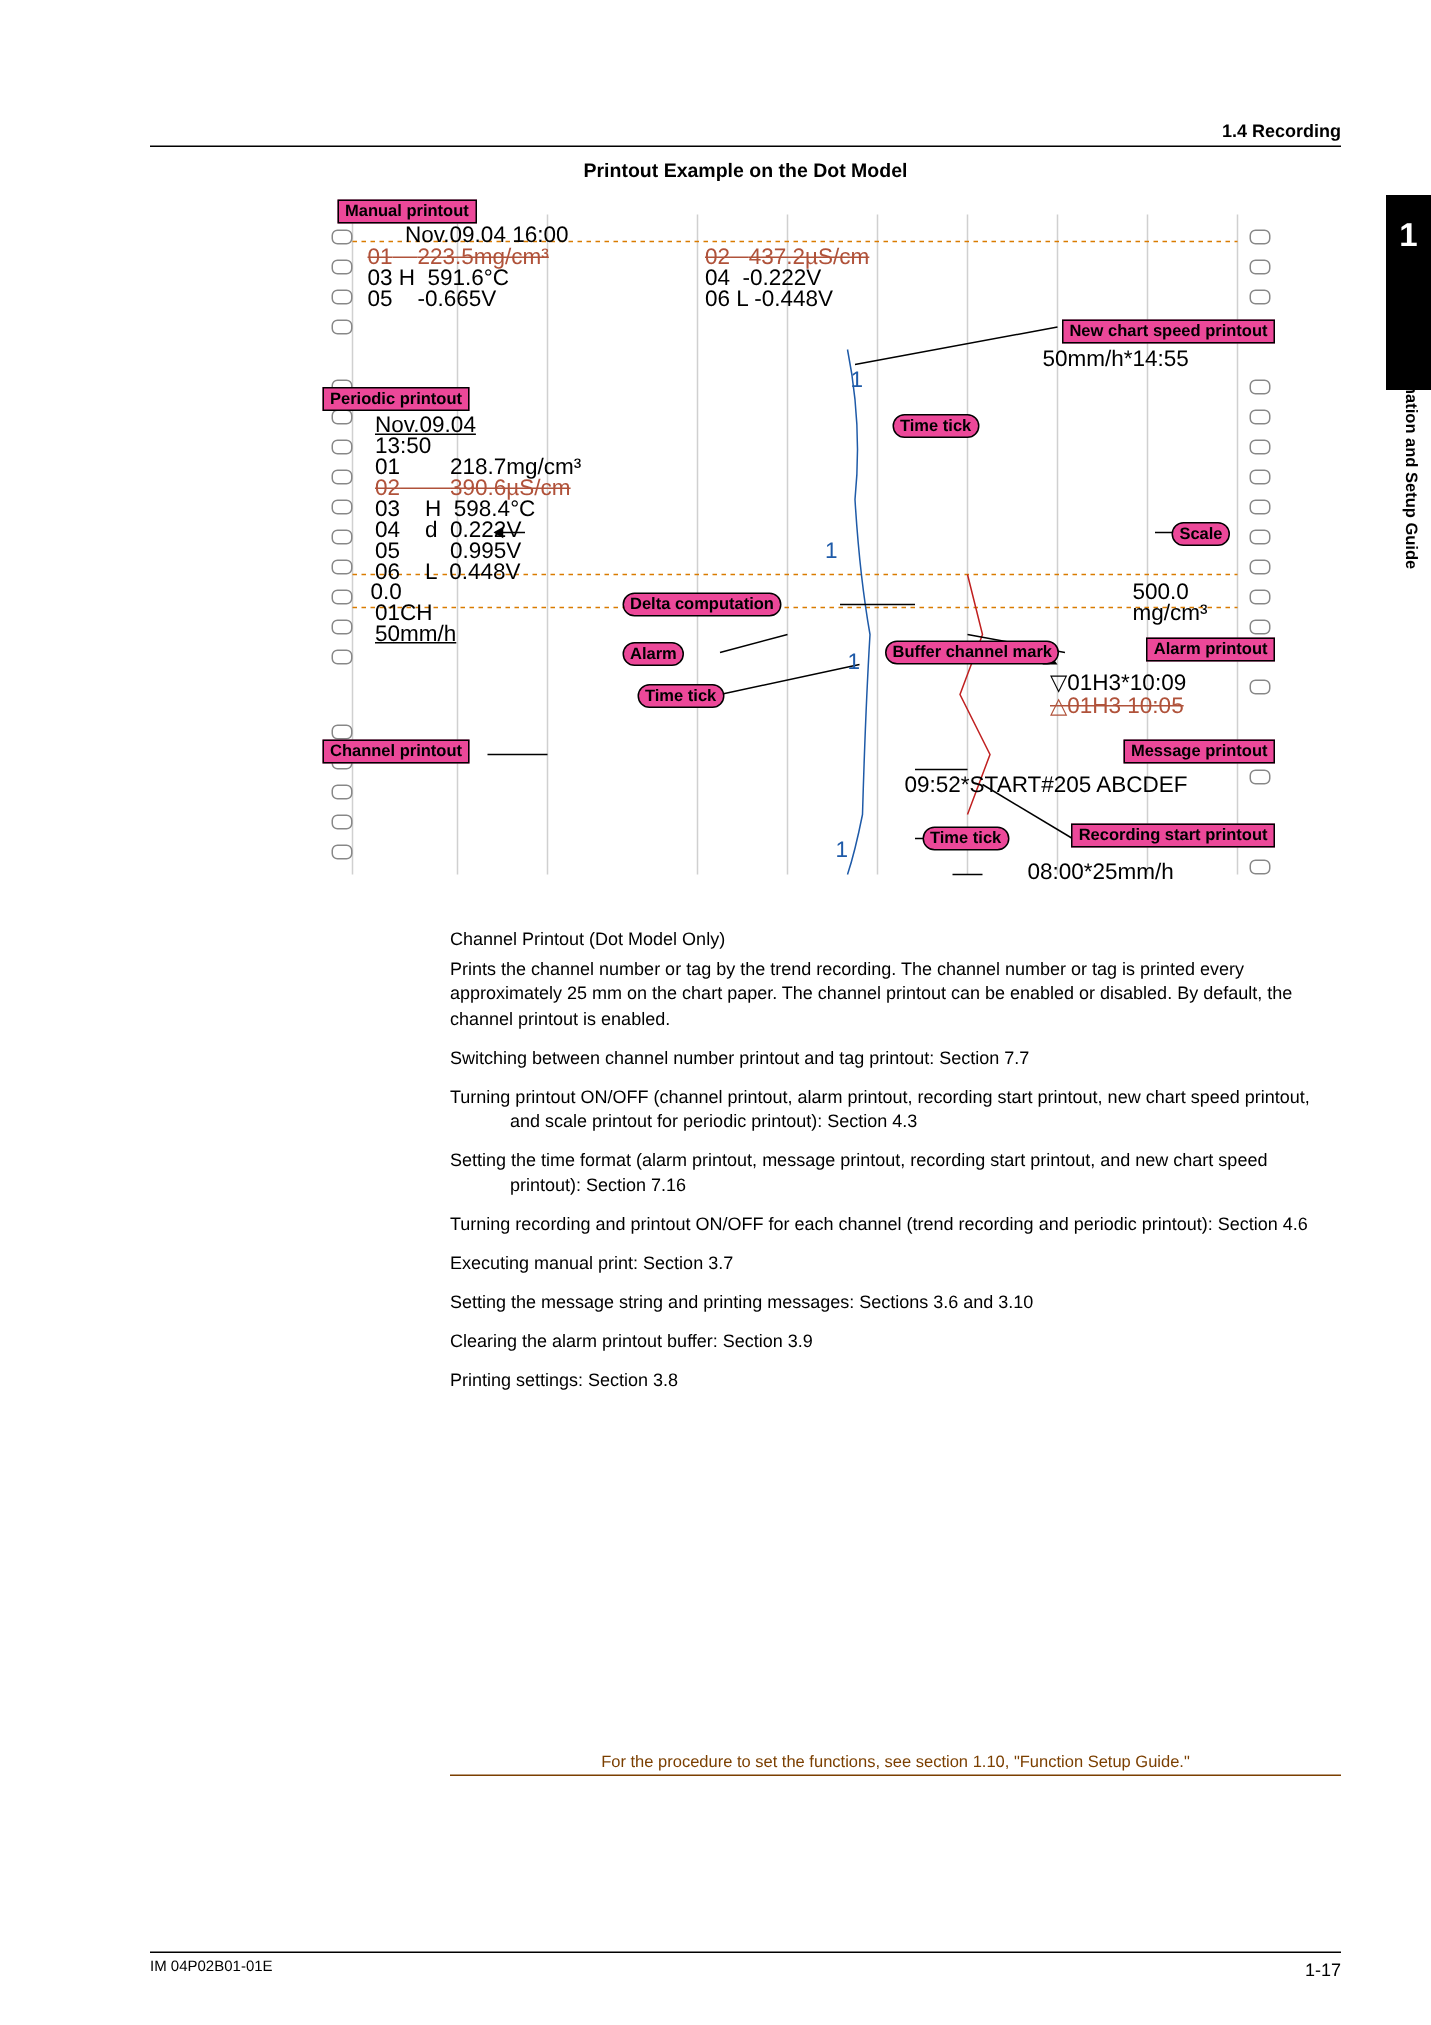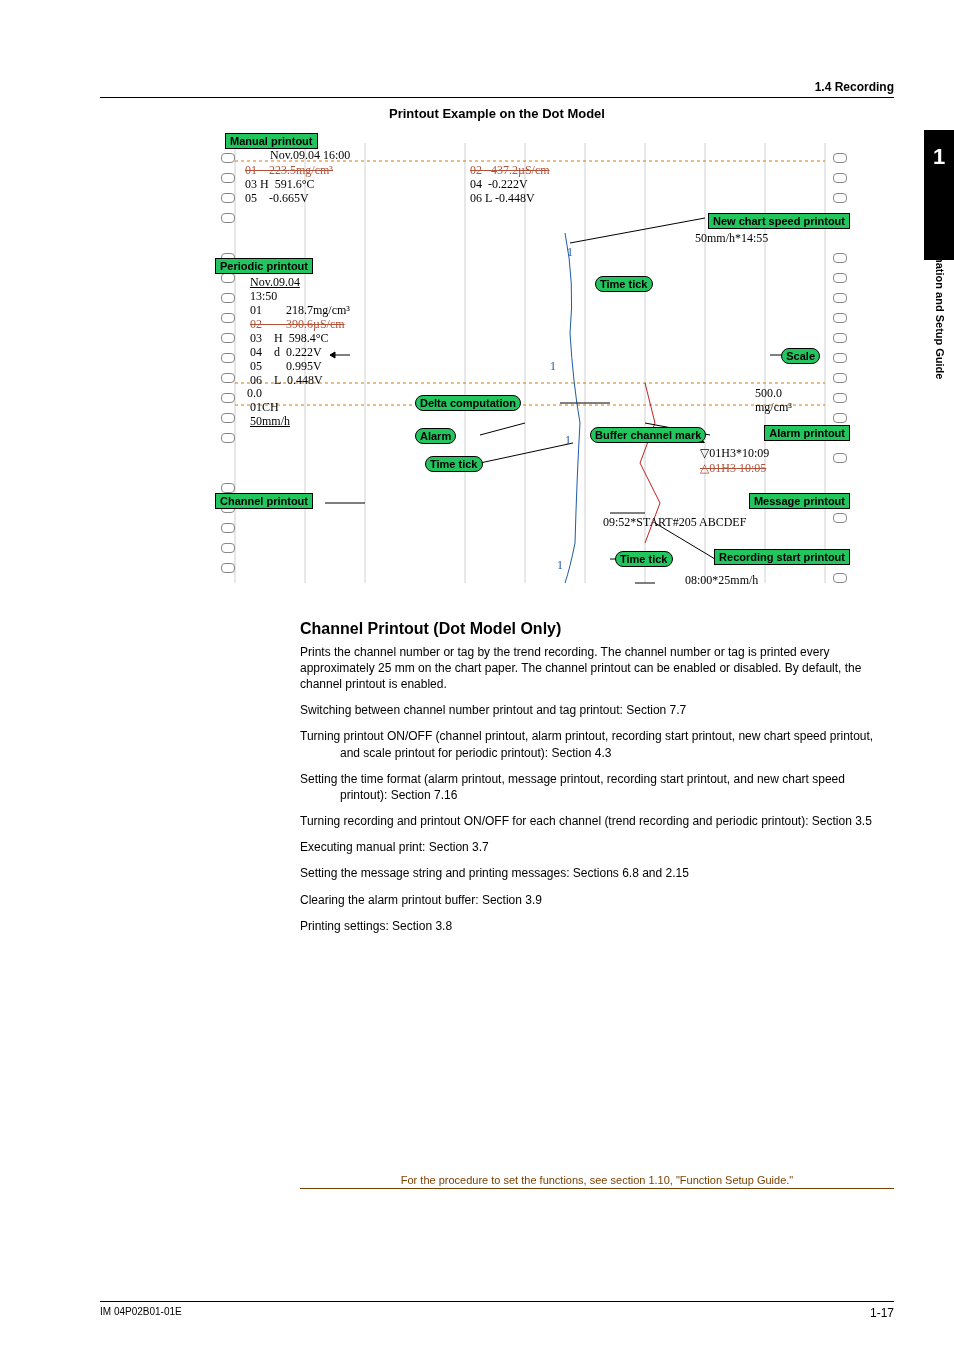--- a/index.html
+++ b/index.html
@@ -62,56 +62,56 @@
     height: 470px;
     margin-left: 115px;
   }
   .chart-bg {
     position: absolute;
     inset: 0;
   }
   .label-box {
     position: absolute;
     border: 1px solid #000;
-    background: #22c55e;
+    background: #ec4899;
     font-weight: bold;
     font-size: 11px;
     padding: 1px 4px;
     white-space: nowrap;
     z-index: 5;
   }
   .pill {
     border-radius: 9px;
   }
   .chart-text {
     position: absolute;
-    font-family: Liberation Serif, serif;
-    font-size: 12px;
+    font-family: Liberation Sans, sans-serif;
+    font-size: 15px;
     white-space: pre;
     z-index: 2;
     text-align: right;
   }
   .perf-hole {
     position: absolute;
     width: 12px;
     height: 8px;
     border: 1px solid #888;
     border-radius: 4px;
     background: #fff;
     z-index: 3;
   }
   .body-text {
     margin-left: 200px;
     max-width: 600px;
     margin-top: 18px;
     line-height: 1.35;
   }
   .body-text h4 {
-    font-size: 16px;
-    font-weight: bold;
+    font-size: 12px;
+    font-weight: normal;
     margin: 25px 0 4px 0;
   }
   .body-text p { margin: 0 0 10px 0; }
   .hanging {
     padding-left: 40px;
     text-indent: -40px;
     margin: 0 0 2px 0;
   }
   .footer-note {
     margin-left: 200px;
@@ -285,23 +285,23 @@
     <div class="chart-text" style="left:342px;top:435px;color:#1e5aa8">1</div>
   </div>
 
   <div class="body-text">
     <h4>Channel Printout (Dot Model Only)</h4>
     <p>Prints the channel number or tag by the trend recording. The channel number or tag is printed every approximately 25 mm on the chart paper. The channel printout can be enabled or disabled. By default, the channel printout is enabled.</p>
 
     <p class="hanging">Switching between channel number printout and tag printout: Section 7.7</p>
     <p class="hanging">Turning printout ON/OFF (channel printout, alarm printout, recording start printout, new chart speed printout, and scale printout for periodic printout): Section 4.3</p>
     <p class="hanging">Setting the time format (alarm printout, message printout, recording start printout, and new chart speed printout): Section 7.16</p>
-    <p class="hanging">Turning recording and printout ON/OFF for each channel (trend recording and periodic printout): Section 3.5</p>
+    <p class="hanging">Turning recording and printout ON/OFF for each channel (trend recording and periodic printout): Section 4.6</p>
     <p class="hanging">Executing manual print: Section 3.7</p>
-    <p class="hanging">Setting the message string and printing messages: Sections 6.8 and 2.15</p>
+    <p class="hanging">Setting the message string and printing messages: Sections 3.6 and 3.10</p>
     <p class="hanging">Clearing the alarm printout buffer: Section 3.9</p>
     <p class="hanging">Printing settings: Section 3.8</p>
   </div>
 
   <div class="footer-note">For the procedure to set the functions, see section 1.10, "Function Setup Guide."</div>
 </div>
 
 <div class="footer-bar">
   <span>IM 04P02B01-01E</span>
   <span class="r">1-17</span>

